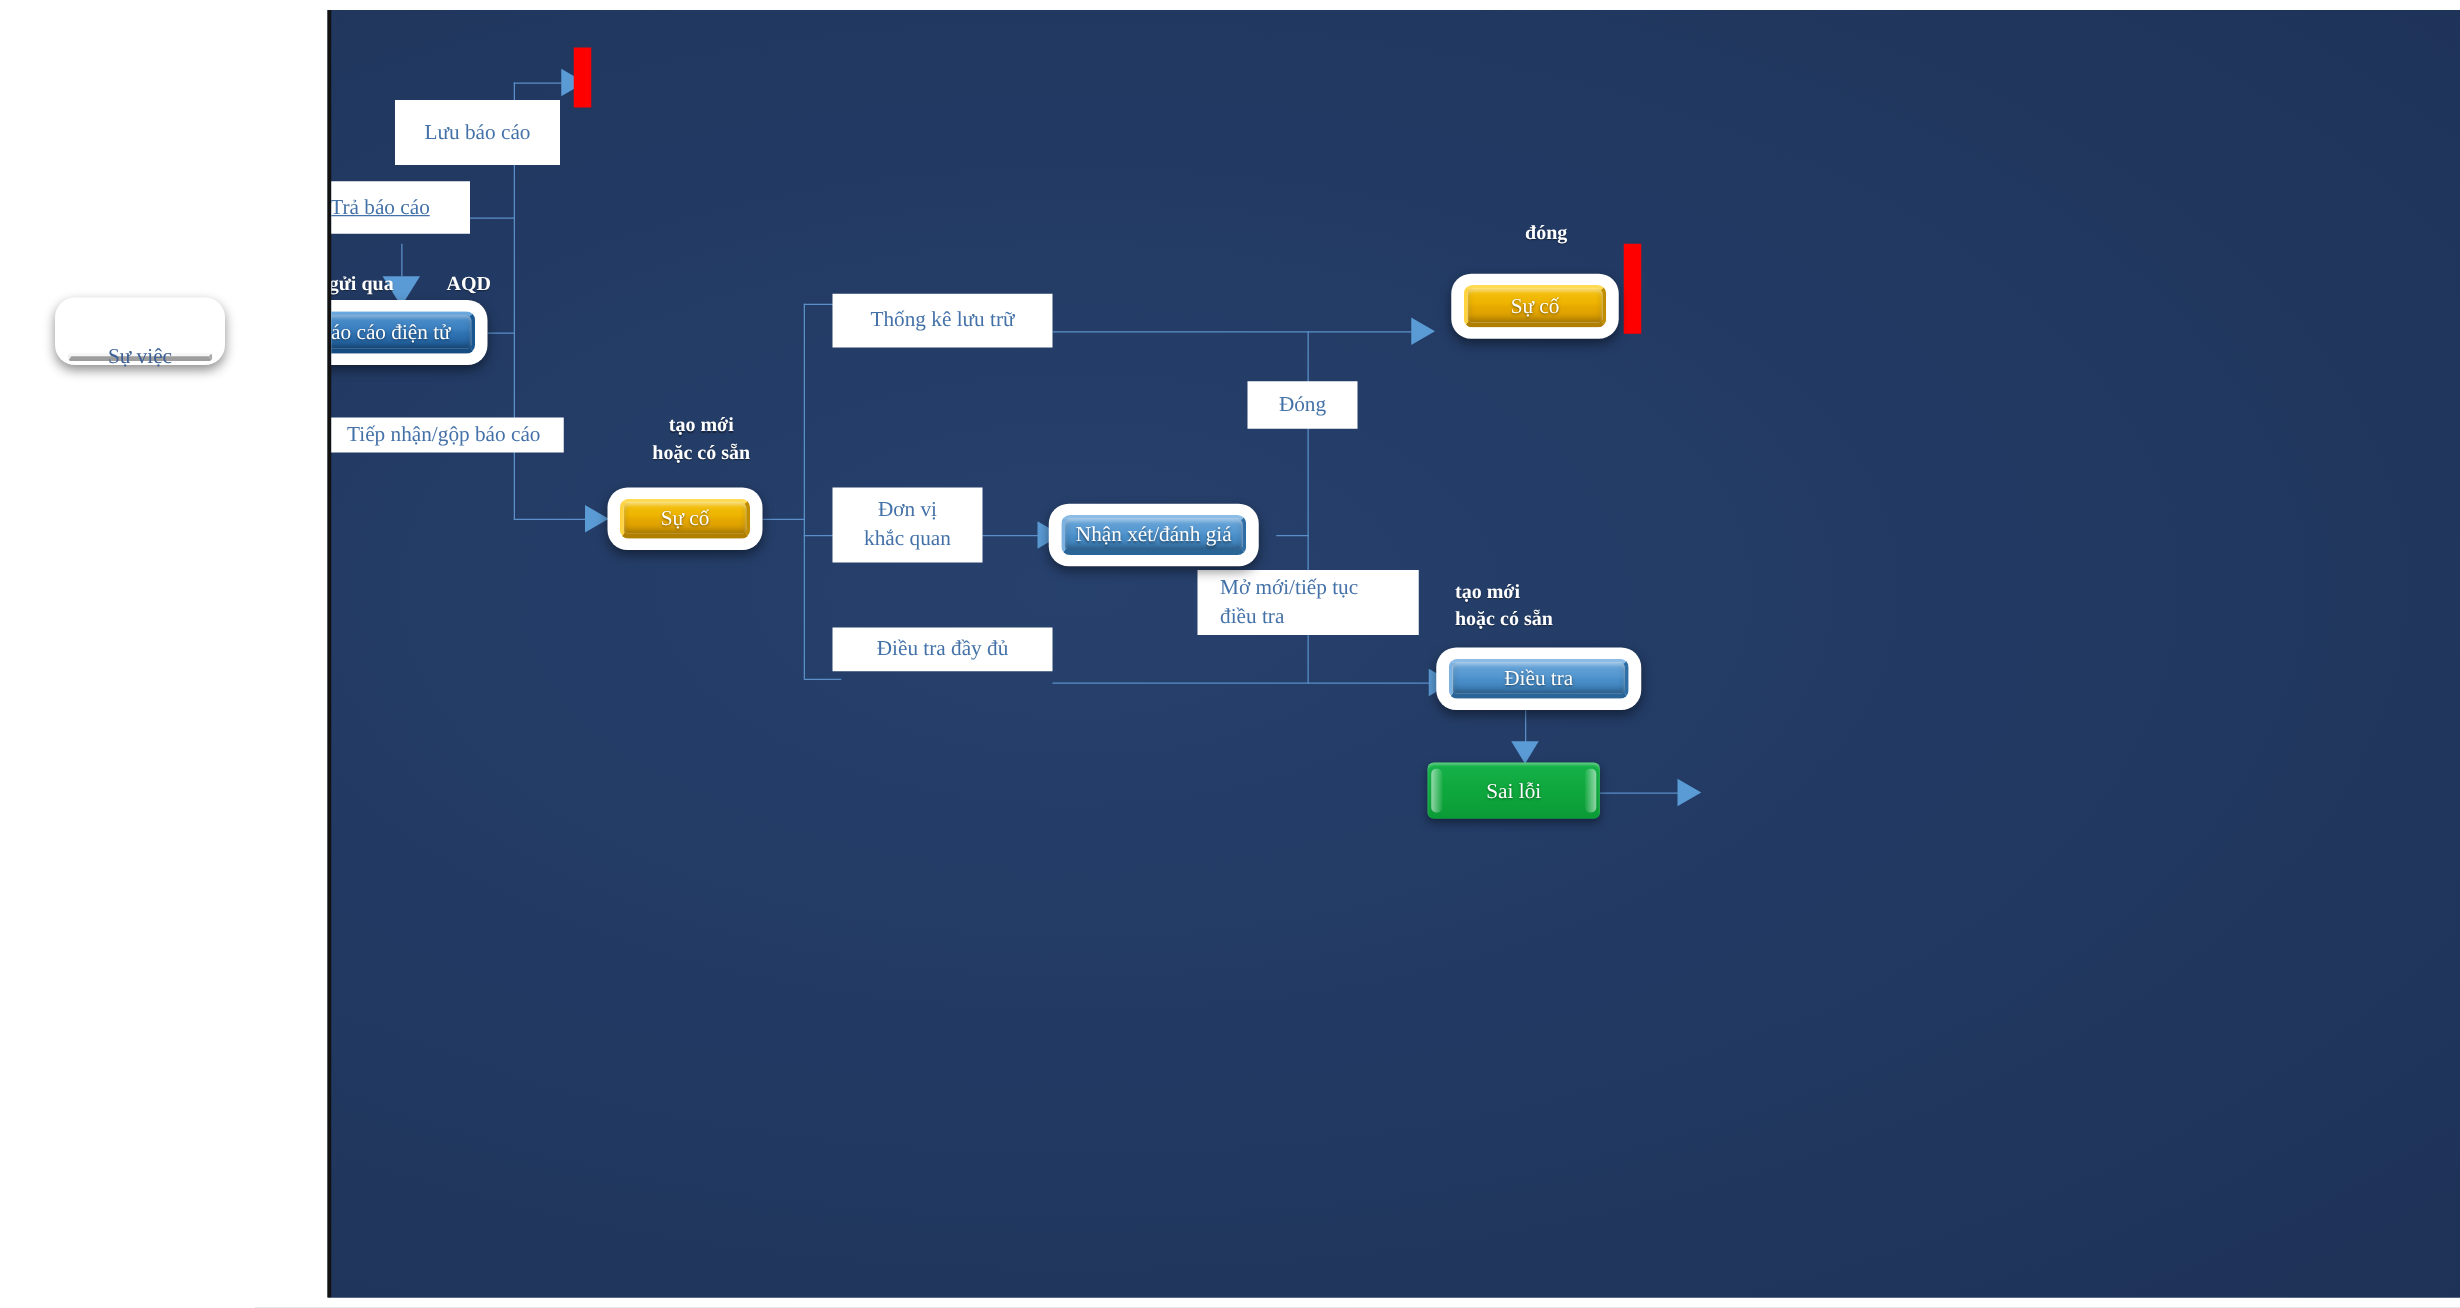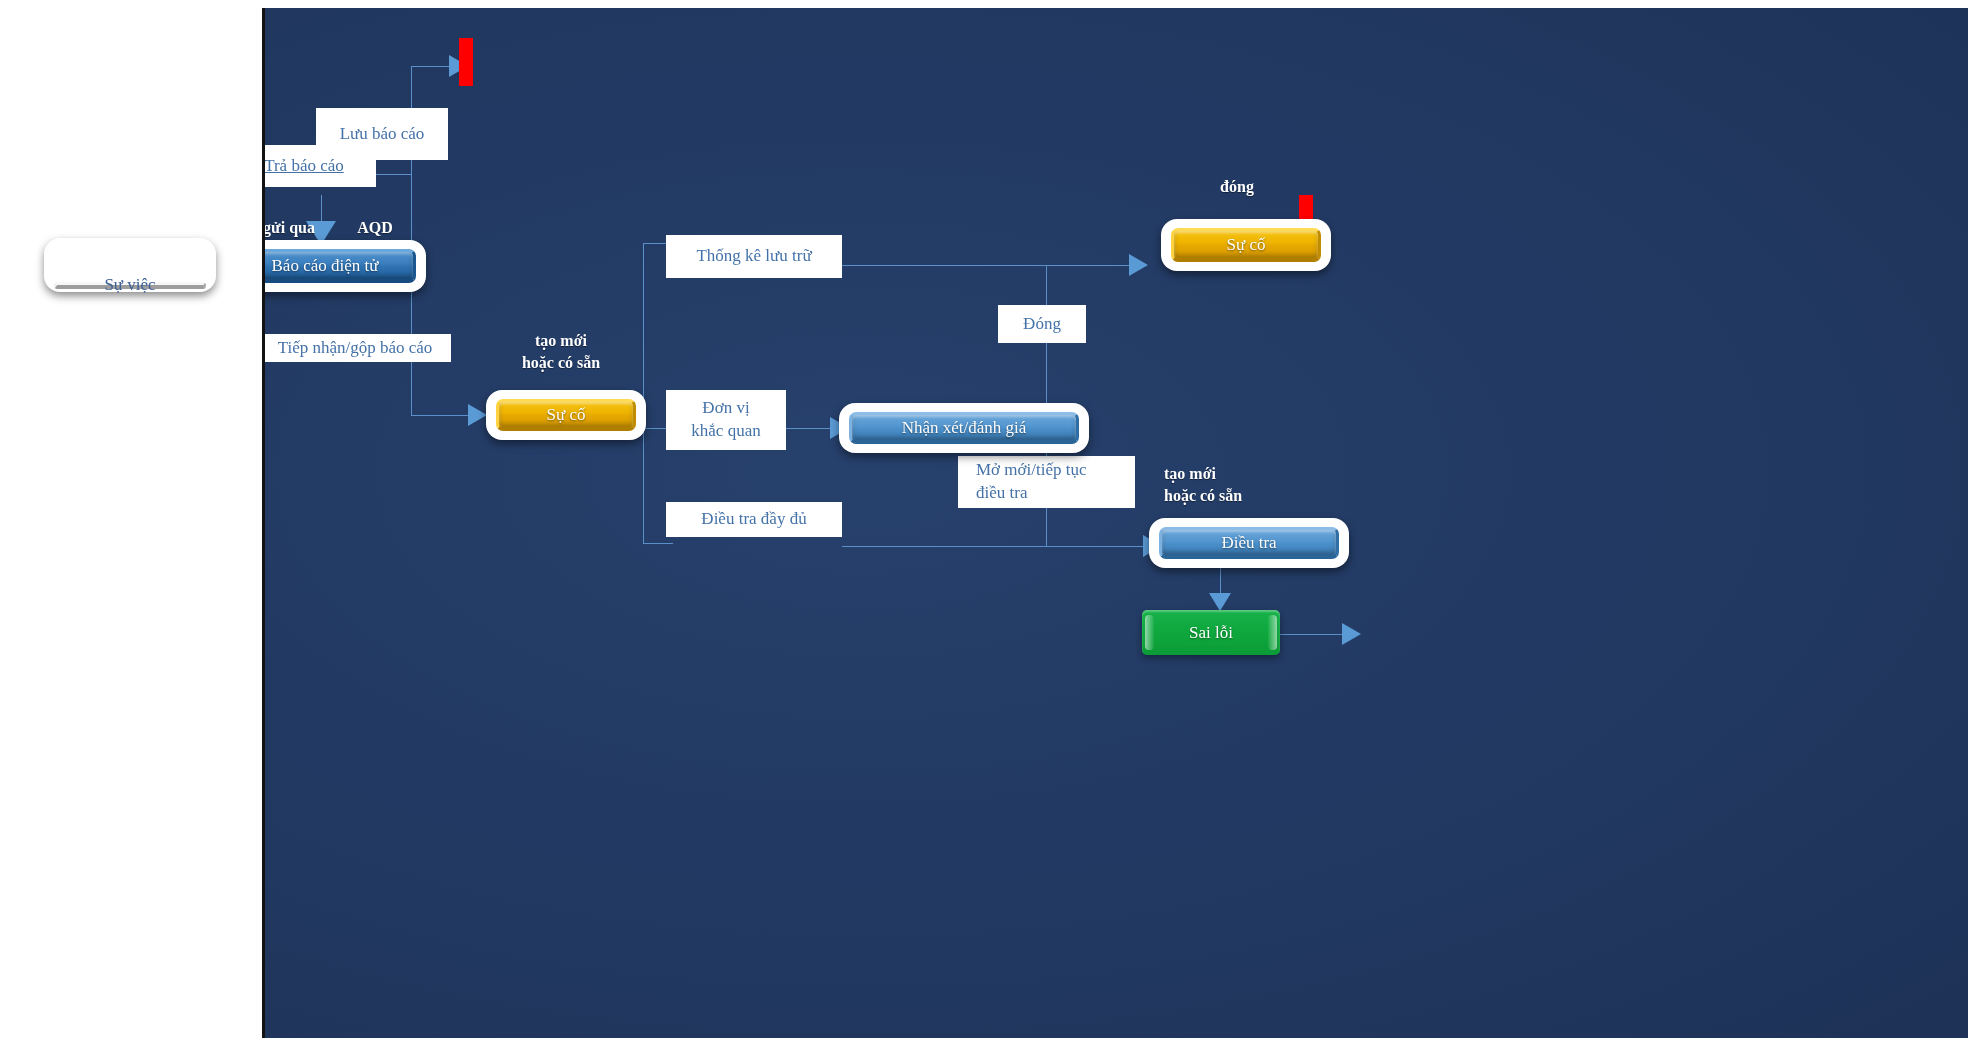--- a/index.html
+++ b/index.html
@@ -38,21 +38,21 @@
 
   
   .ftxt{
     position:absolute;color:#ffffff;font-weight:bold;font-size:16px;line-height:1.35;
     text-align:center;font-family:"Liberation Serif",serif;white-space:pre-line;
     text-shadow:0 1px 1px rgba(0,0,0,.45);
   }
 
   
   .halo{position:absolute;background:#ffffff;border-radius:16px;
-        box-shadow:0 4px 9px rgba(0,0,0,.45);padding-left:36px;}
+        box-shadow:0 4px 9px rgba(0,0,0,.45);}
   .halo > .inner{
     position:absolute;left:10px;top:9px;right:10px;bottom:9px;border-radius:7px;
     display:flex;align-items:center;justify-content:center;
     color:#ffffff;font-size:17px;text-shadow:0 1px 2px rgba(0,0,0,.5);
     font-family:"Liberation Serif",serif;
   }
   .inner.blue{
     background:linear-gradient(180deg,#4f91cd 0%,#3b7fbf 42%,#2f72b2 55%,#1f5e9c 100%);
     border-top:3px solid #6aa7dd;border-left:3px solid #5e9ed8;
     border-right:3px solid #1a5791;border-bottom:4px solid #164c80;
@@ -142,21 +142,21 @@
     <div class="arw arw-r" style="left:203px;top:396px;"></div>
     <div class="arw arw-r" style="left:864px;top:246px;"></div>
     <div class="arw arw-r" style="left:565px;top:409px;"></div>
     <div class="arw arw-r" style="left:878px;top:527px;"></div>
     <div class="arw arw-d-sm" style="left:944px;top:585px;"></div>
     <div class="arw arw-r" style="left:1077px;top:615px;"></div>
 
     <div class="redbar" style="left:194px;top:30px;width:14px;height:48px;"></div>
     <div class="redbar" style="left:1034px;top:187px;width:14px;height:72px;"></div>
 
-    <div class="lbl" style="left:51px;top:72px;width:132px;height:52px;margin-top:28px;">Lưu báo cáo</div>
+    <div class="lbl" style="left:51px;top:72px;width:132px;height:52px;">Lưu báo cáo</div>
 
     <div class="lbl" style="left:-33px;top:137px;width:144px;height:42px;text-decoration:underline;">Trả báo cáo</div>
 
     <div class="lbl" style="left:-6px;top:326px;width:192px;height:28px;">Tiếp nhận/gộp báo cáo</div>
 
     <div class="lbl" style="left:401px;top:227px;width:176px;height:43px;">Thống kê lưu trữ</div>
 
     <div class="lbl" style="left:401px;top:382px;width:120px;height:60px;">Đơn vị
 khắc quan</div>
 
@@ -180,21 +180,21 @@
 hoặc có sẵn</div>
 
     <div class="halo" style="left:-41px;top:232px;width:166px;height:52px;">
       <div class="inner blue">Báo cáo điện tử</div>
     </div>
 
     <div class="halo" style="left:221px;top:382px;width:124px;height:50px;">
       <div class="inner orange">Sự cố</div>
     </div>
 
-    <div class="halo" style="left:574px;top:395px;width:214px;height:50px;">
+    <div class="halo" style="left:574px;top:395px;width:168px;height:50px;">
       <div class="inner blue-lt">Nhận xét/đánh giá</div>
     </div>
 
     <div class="halo" style="left:896px;top:211px;width:134px;height:52px;">
       <div class="inner orange">Sự cố</div>
     </div>
 
     <div class="halo" style="left:884px;top:510px;width:164px;height:50px;">
       <div class="inner blue-lt">Điều tra</div>
     </div>

